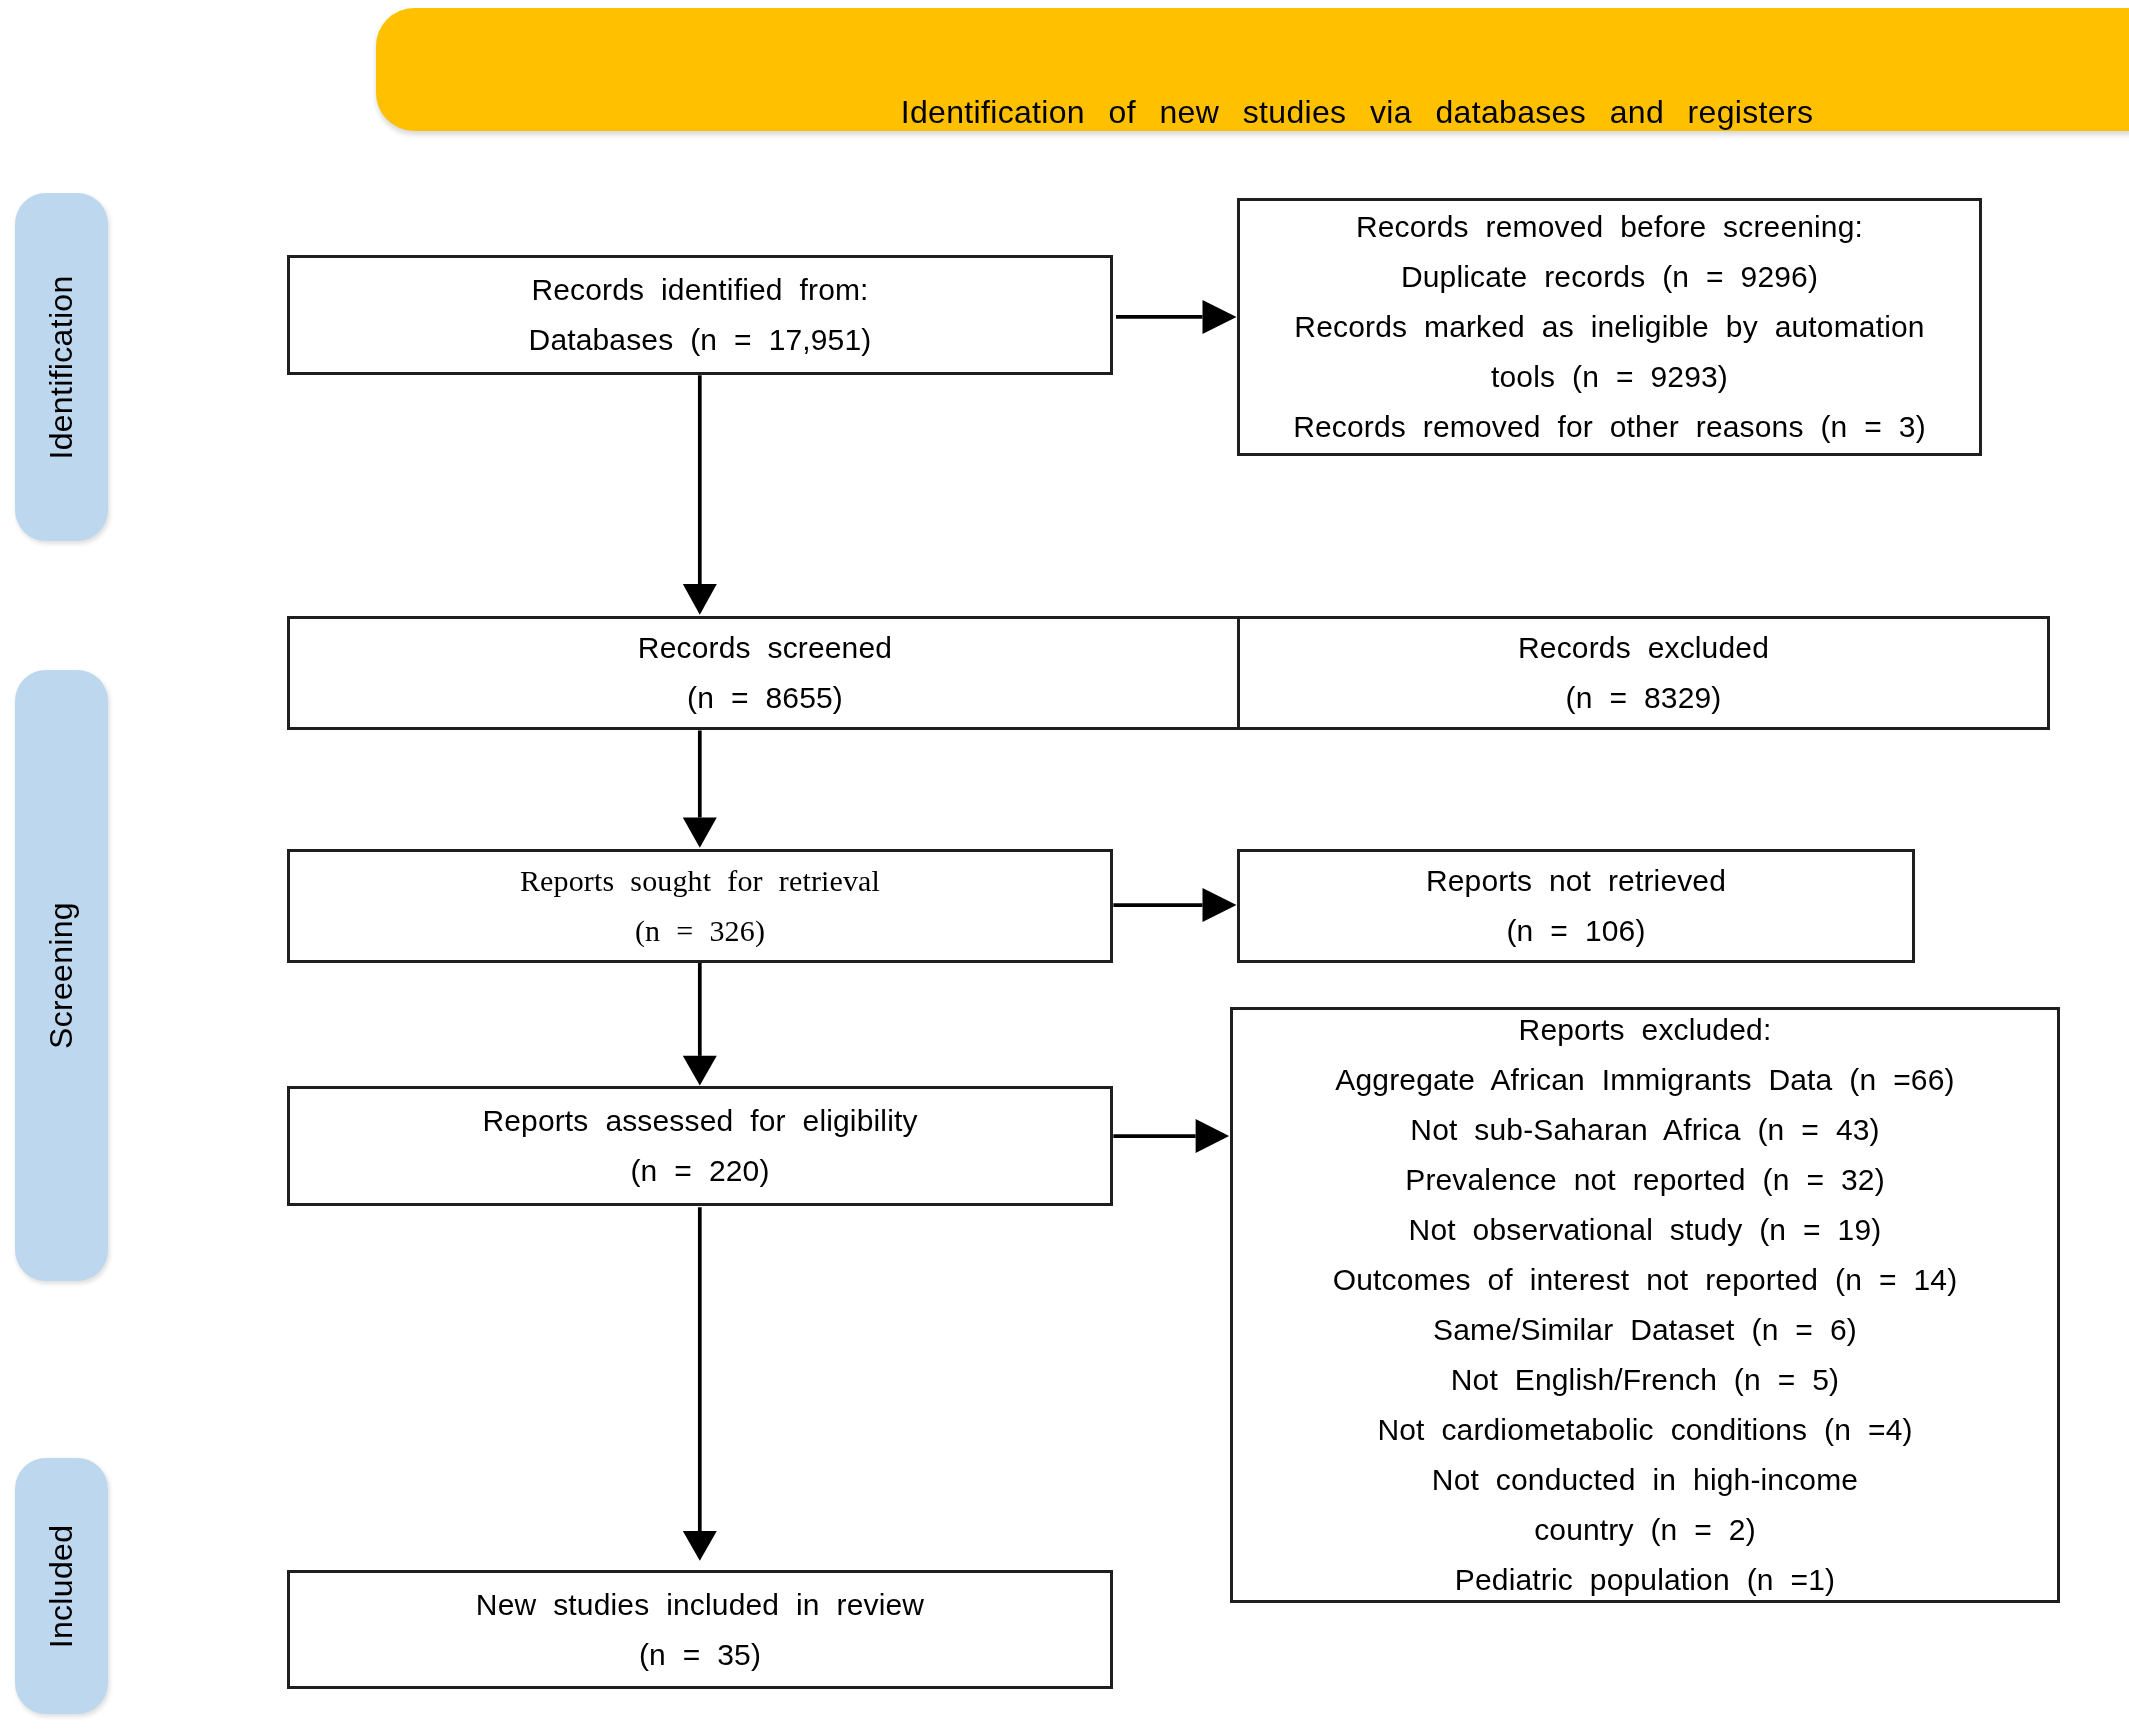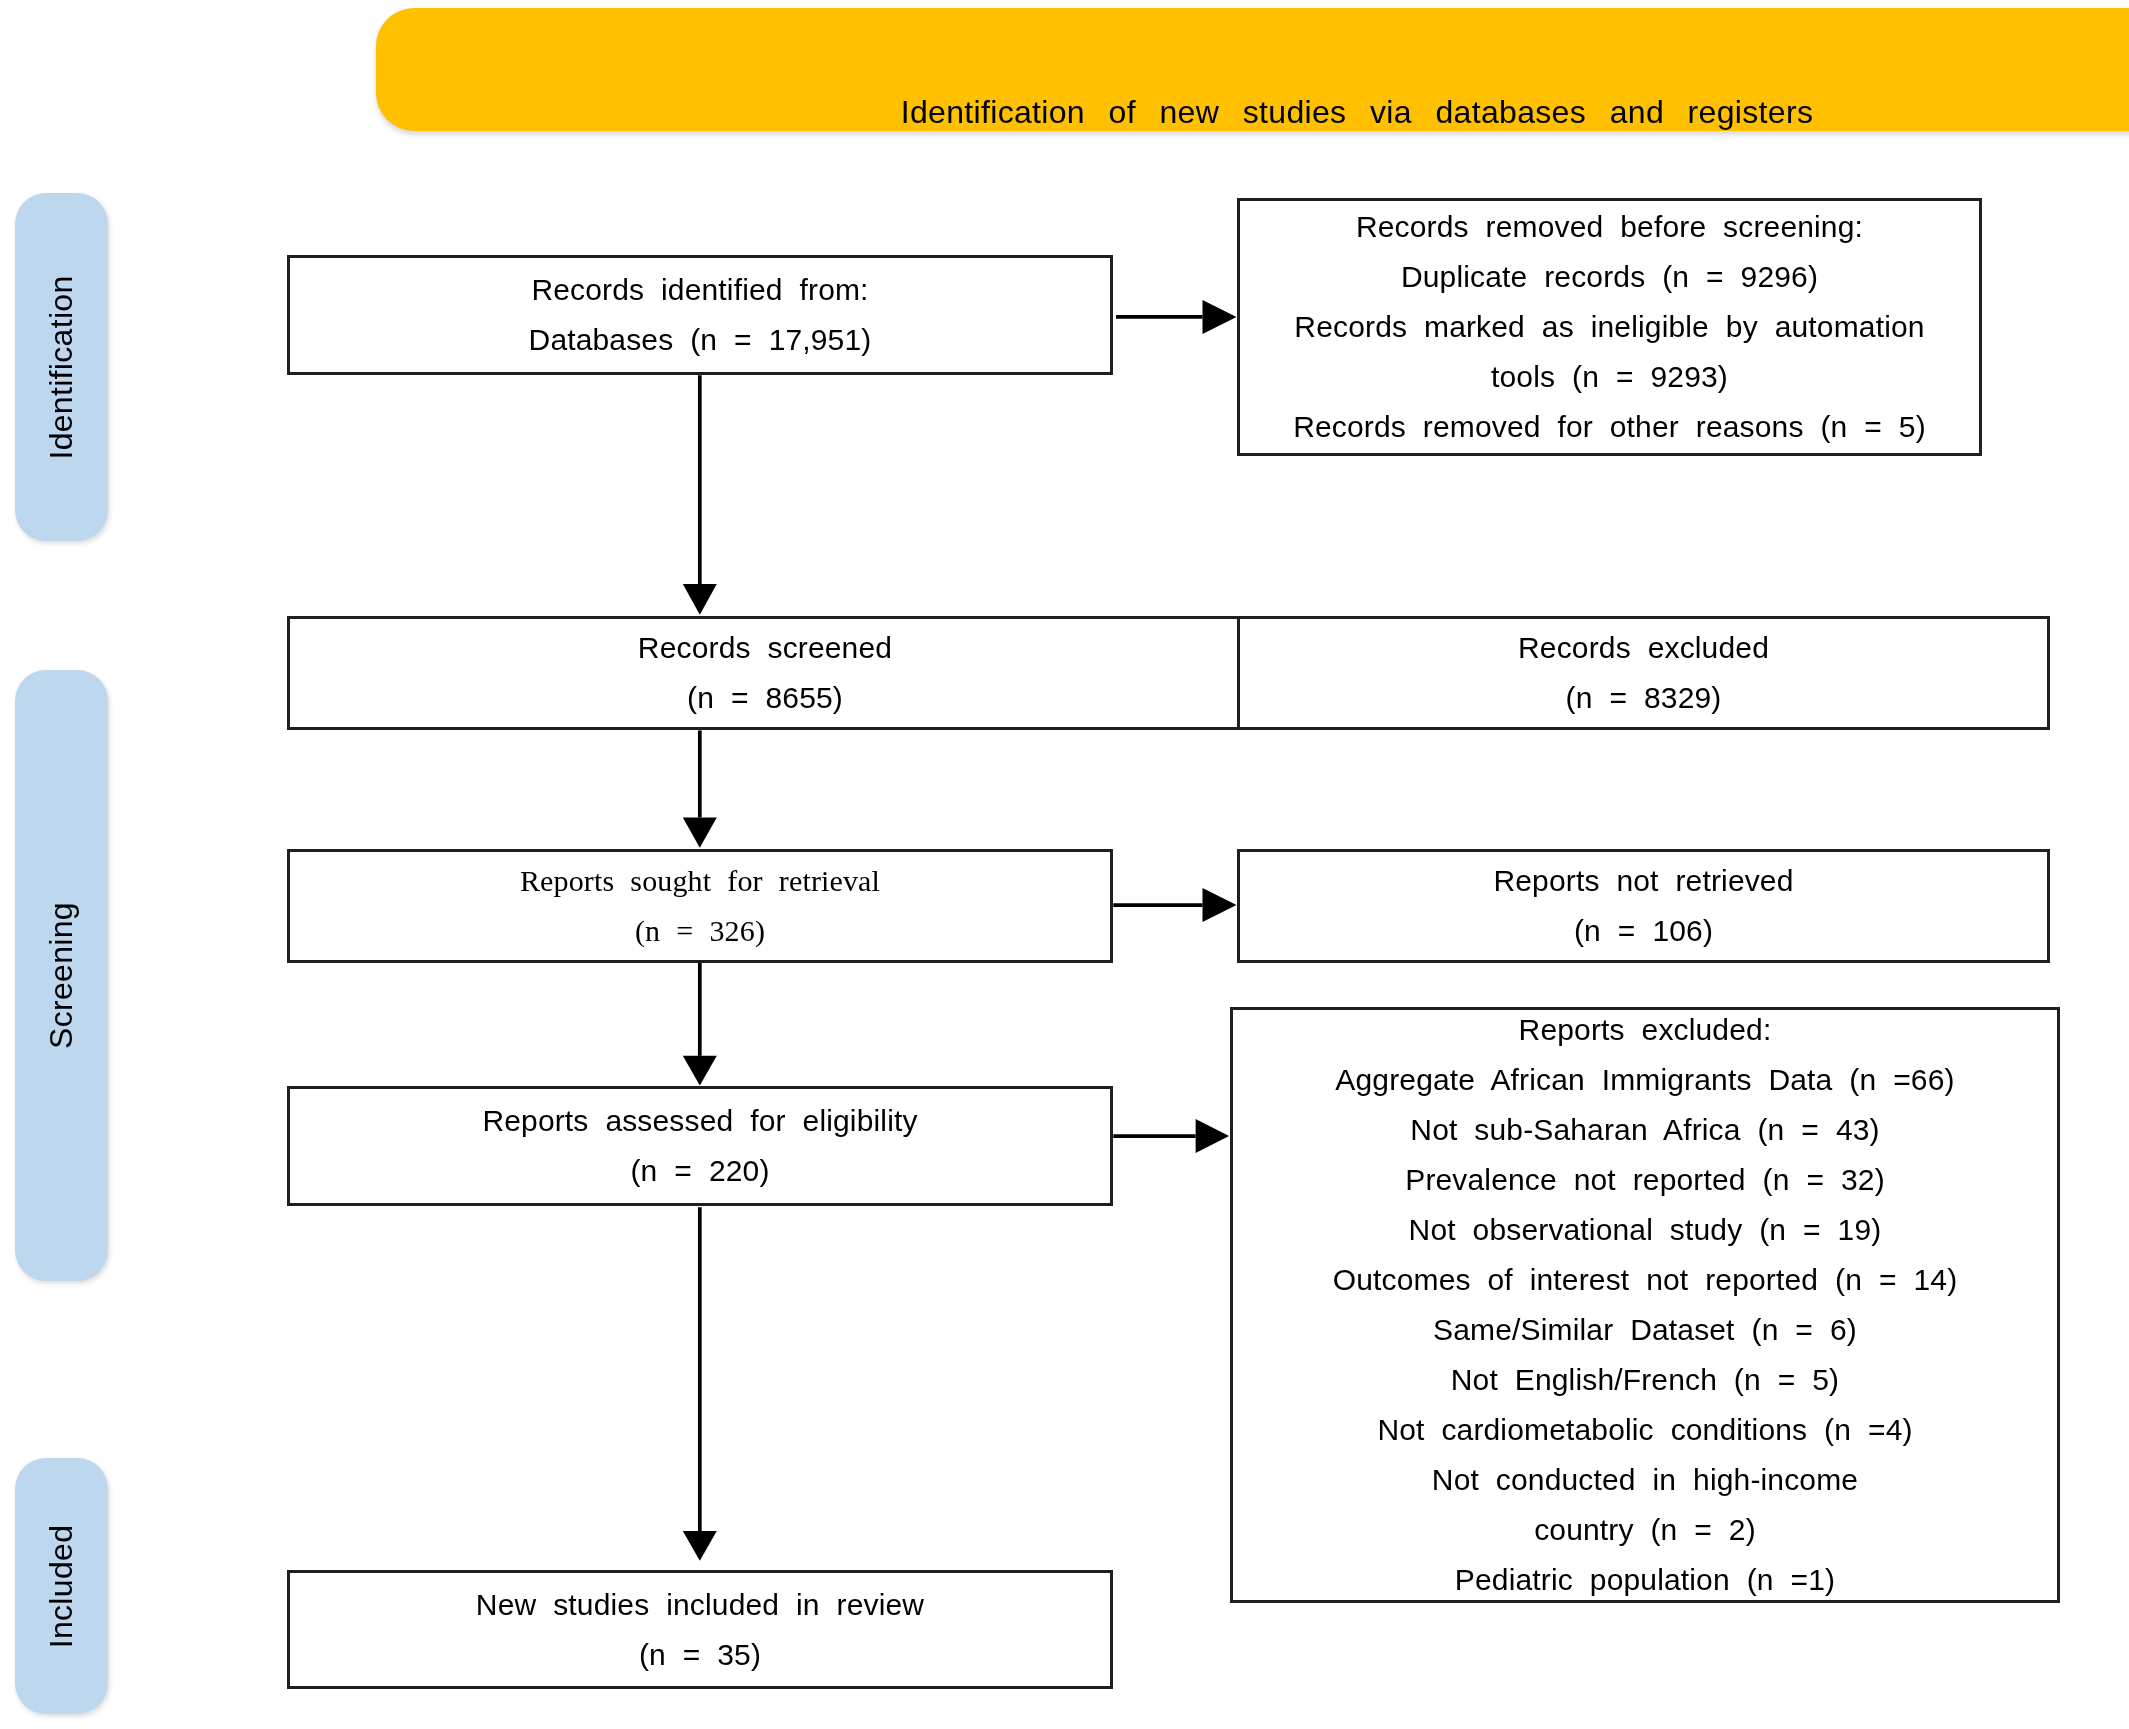--- a/index.html
+++ b/index.html
@@ -80,21 +80,21 @@
   }
   
   #box-m1{left:287px;top:255px;width:826px;height:120px;}
   #box-m2{left:287px;top:616px;width:956px;height:114px;}
   #box-m3{left:287px;top:849px;width:826px;height:114px;font-family:Liberation Serif, serif;}
   #box-m4{left:287px;top:1086px;width:826px;height:120px;}
   #box-m5{left:287px;top:1562px;width:826px;height:119px;margin-top:8px;}
   
   #box-s1{left:1237px;top:198px;width:745px;height:258px;}
   #box-s2{left:1237px;top:616px;width:813px;height:114px;}
-  #box-s3{left:1237px;top:849px;width:813px;height:114px;}
+  #box-s3{left:1237px;top:849px;width:678px;height:114px;}
   #box-s4{left:1230px;top:1007px;width:830px;height:596px;}
 </style>
 </head>
 <body>
 
 <div class="canvas">
 
   <svg class="arrows" viewBox="0 0 4010 3257" xmlns="http://www.w3.org/2000/svg">
 
     <g>
@@ -175,21 +175,21 @@
   <div class="box" id="box-m5">
     <div class="line">New studies included in review</div>
     <div class="line">(n = 35)</div>
   </div>
 
   <div class="box" id="box-s1">
     <div class="line">Records removed before screening:</div>
     <div class="line">Duplicate records (n = 9296)</div>
     <div class="line">Records marked as ineligible by automation</div>
     <div class="line">tools (n = 9293)</div>
-    <div class="line">Records removed for other reasons (n = 5)</div>
+    <div class="line">Records removed for other reasons (n = 3)</div>
   </div>
 
   <div class="box" id="box-s2">
     <div class="line">Records excluded</div>
     <div class="line">(n = 8329)</div>
   </div>
 
   <div class="box" id="box-s3">
     <div class="line">Reports not retrieved</div>
     <div class="line">(n = 106)</div>

